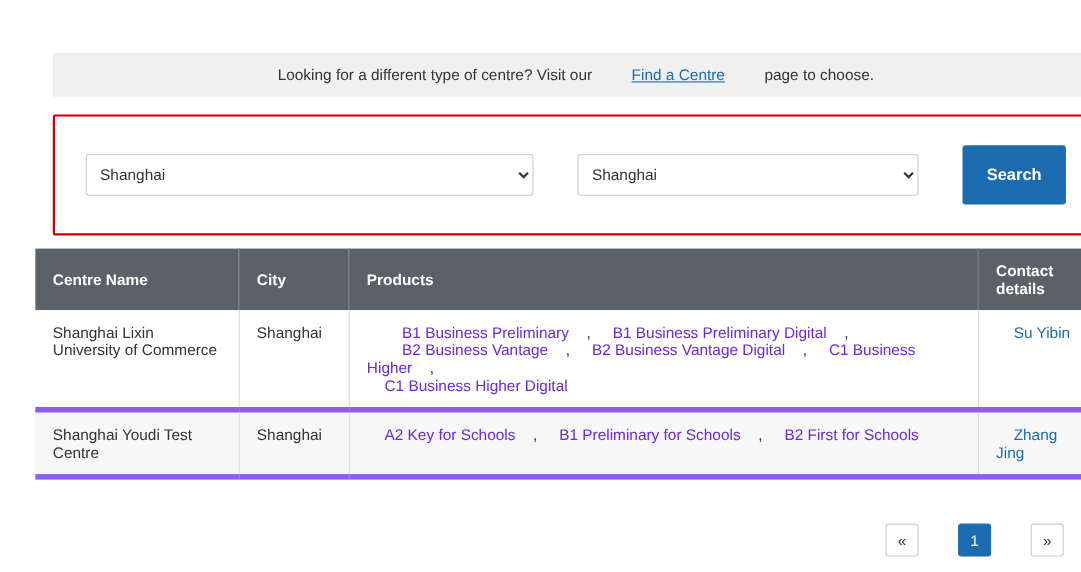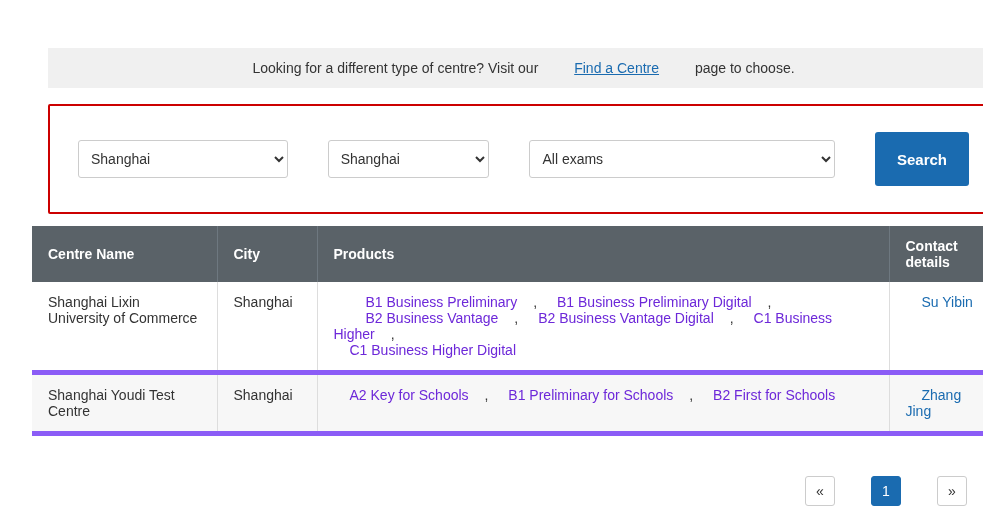--- a/index.html
+++ b/index.html
@@ -141,23 +141,20 @@
   <span> page to choose.</span>
 </div>
 
 <div class="search-bar-wrapper">
   <select class="select-region">
     <option>Shanghai</option>
   </select>
   <select class="select-city">
     <option>Shanghai</option>
   </select>
-  <select class="select-exam">
-    <option>All exams</option>
-  </select>
   <button class="search-btn">Search</button>
 </div>
 
 <table class="results-table">
   <thead>
     <tr>
       <th class="col-name">Centre Name</th>
       <th class="col-city">City</th>
       <th class="col-products">Products</th>
       <th class="col-contact">Contact details</th>

